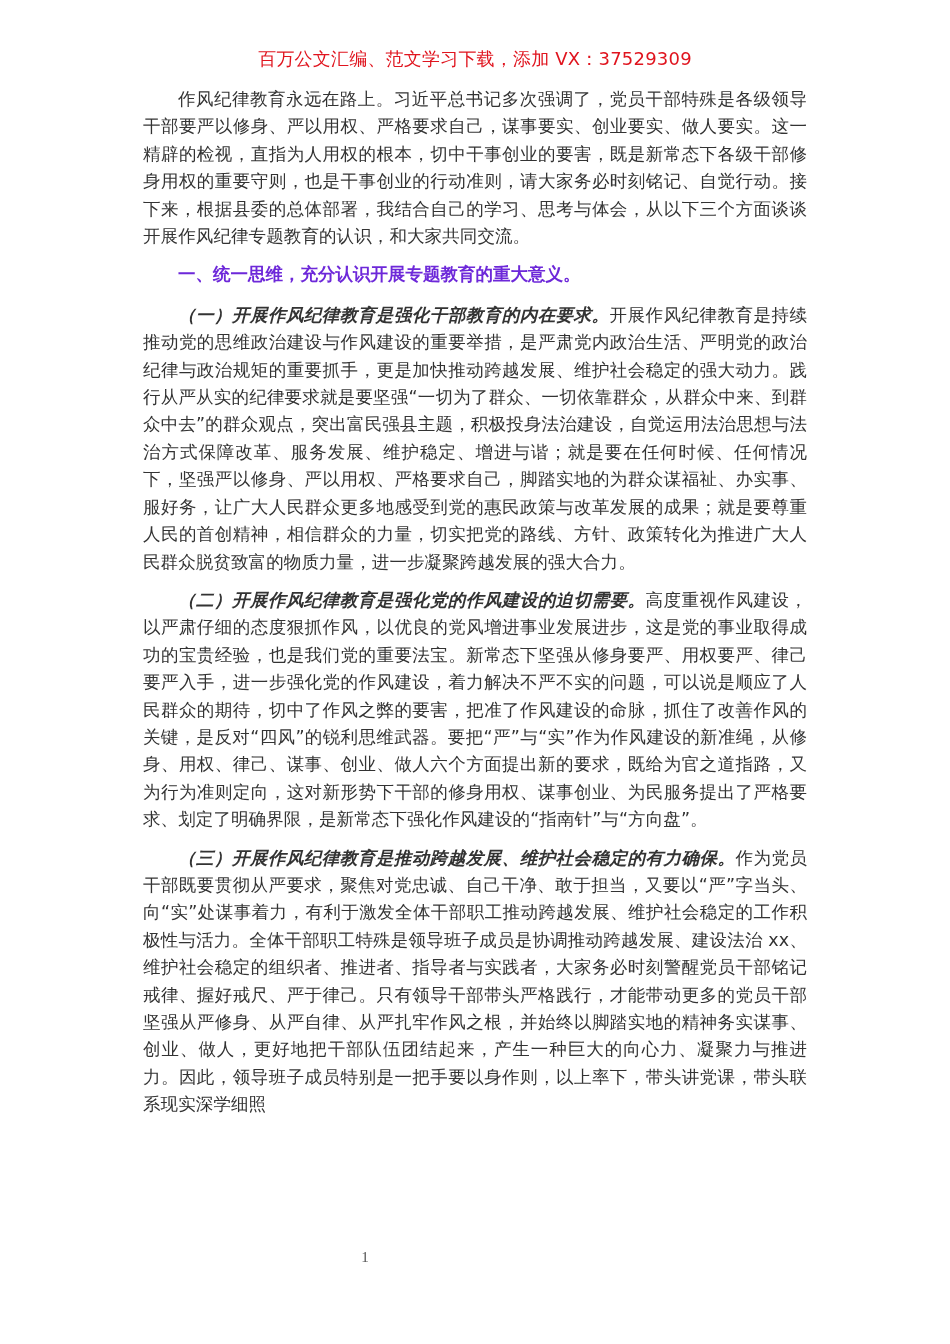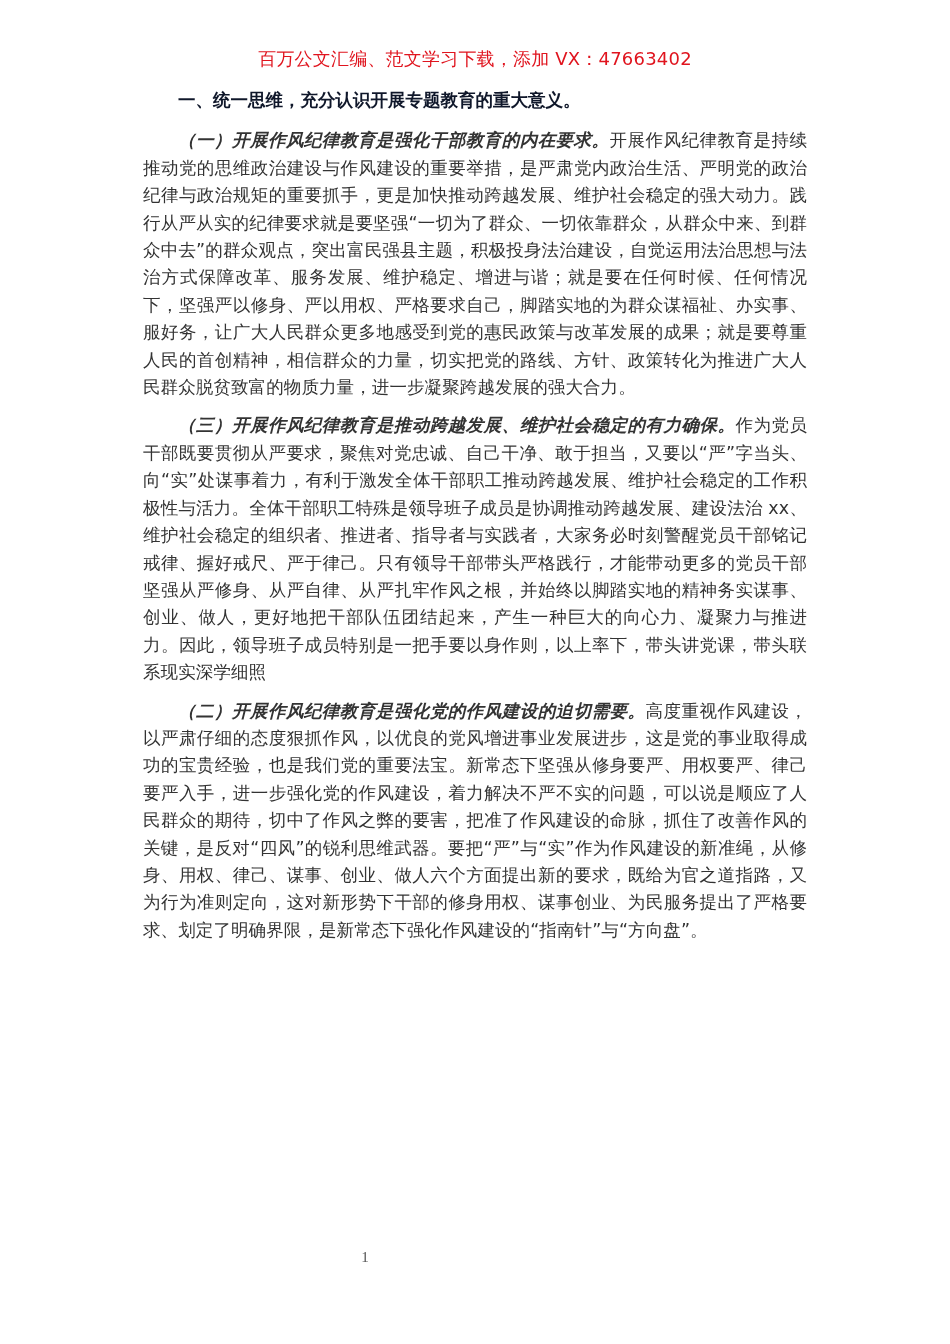--- a/index.html
+++ b/index.html
@@ -6,43 +6,44 @@
   body { width: 950px; height: 1344px; position: relative; overflow: hidden;
          font-family: "DejaVu Sans", "Liberation Sans", sans-serif; color: #333333; }
   .page { position: absolute; left: 0; top: 0; width: 950px; height: 1344px; background: #fff; }
   .banner { position: absolute; top: 46px; left: 0; width: 950px; text-align: center;
             color: #e0141e; font-size: 18px; line-height: 26px; letter-spacing: 0.2px; }
   .content { position: absolute; left: 143px; top: 86px; width: 664px; }
   .salutation { font-size: 17.5px; line-height: 26px; margin: 0 0 10px 0; }
   p.para { margin: 0 0 11px 0; font-size: 17.5px; line-height: 27.4px; text-indent: 2em;
            text-align: justify; letter-spacing: 0.1px; }
   p.heading { margin: 1px 0 13px 0; font-size: 17.5px; line-height: 27.4px; text-indent: 2em;
-              font-weight: bold; color: #0f172a; }
+              font-weight: bold; color: #6d28d9; }
   .lead { font-weight: bold; font-style: italic; }
   .page-number { position: absolute; top: 1249px; left: 0; width: 730px; text-align: center;
                  font-family: "Liberation Serif", "DejaVu Serif", serif; font-size: 15px; color: #555; }
 </style>
 </head>
 <body>
 
 <div class="page">
-  <div class="banner">百万公文汇编、范文学习下载，添加 VX：47663402</div>
+  <div class="banner">百万公文汇编、范文学习下载，添加 VX：37529309</div>
 
   <div class="content">
 
+    <p class="para">作风纪律教育永远在路上。习近平总书记多次强调了，党员干部特殊是各级领导干部要严以修身、严以用权、严格要求自己，谋事要实、创业要实、做人要实。这一精辟的检视，直指为人用权的根本，切中干事创业的要害，既是新常态下各级干部修身用权的重要守则，也是干事创业的行动准则，请大家务必时刻铭记、自觉行动。接下来，根据县委的总体部署，我结合自己的学习、思考与体会，从以下三个方面谈谈开展作风纪律专题教育的认识，和大家共同交流。</p>
 
     <p class="heading">一、统一思维，充分认识开展专题教育的重大意义。</p>
 
     <p class="para">
       <span class="lead">（一）开展作风纪律教育是强化干部教育的内在要求。</span><span>开展作风纪律教育是持续推动党的思维政治建设与作风建设的重要举措，是严肃党内政治生活、严明党的政治纪律与政治规矩的重要抓手，更是加快推动跨越发展、维护社会稳定的强大动力。践行从严从实的纪律要求就是要坚强“一切为了群众、一切依靠群众，从群众中来、到群众中去”的群众观点，突出富民强县主题，积极投身法治建设，自觉运用法治思想与法治方式保障改革、服务发展、维护稳定、增进与谐；就是要在任何时候、任何情况下，坚强严以修身、严以用权、严格要求自己，脚踏实地的为群众谋福祉、办实事、服好务，让广大人民群众更多地感受到党的惠民政策与改革发展的成果；就是要尊重人民的首创精神，相信群众的力量，切实把党的路线、方针、政策转化为推进广大人民群众脱贫致富的物质力量，进一步凝聚跨越发展的强大合力。</span>
     </p>
 
     <p class="para">
-      <span class="lead">（三）开展作风纪律教育是推动跨越发展、维护社会稳定的有力确保。</span><span>作为党员干部既要贯彻从严要求，聚焦对党忠诚、自己干净、敢于担当，又要以“严”字当头、向“实”处谋事着力，有利于激发全体干部职工推动跨越发展、维护社会稳定的工作积极性与活力。全体干部职工特殊是领导班子成员是协调推动跨越发展、建设法治 xx、维护社会稳定的组织者、推进者、指导者与实践者，大家务必时刻警醒党员干部铭记戒律、握好戒尺、严于律己。只有领导干部带头严格践行，才能带动更多的党员干部坚强从严修身、从严自律、从严扎牢作风之根，并始终以脚踏实地的精神务实谋事、创业、做人，更好地把干部队伍团结起来，产生一种巨大的向心力、凝聚力与推进力。因此，领导班子成员特别是一把手要以身作则，以上率下，带头讲党课，带头联系现实深学细照</span>
+      <span class="lead">（二）开展作风纪律教育是强化党的作风建设的迫切需要。</span><span>高度重视作风建设，以严肃仔细的态度狠抓作风，以优良的党风增进事业发展进步，这是党的事业取得成功的宝贵经验，也是我们党的重要法宝。新常态下坚强从修身要严、用权要严、律己要严入手，进一步强化党的作风建设，着力解决不严不实的问题，可以说是顺应了人民群众的期待，切中了作风之弊的要害，把准了作风建设的命脉，抓住了改善作风的关键，是反对“四风”的锐利思维武器。要把“严”与“实”作为作风建设的新准绳，从修身、用权、律己、谋事、创业、做人六个方面提出新的要求，既给为官之道指路，又为行为准则定向，这对新形势下干部的修身用权、谋事创业、为民服务提出了严格要求、划定了明确界限，是新常态下强化作风建设的“指南针”与“方向盘”。</span>
     </p>
 
     <p class="para">
-      <span class="lead">（二）开展作风纪律教育是强化党的作风建设的迫切需要。</span><span>高度重视作风建设，以严肃仔细的态度狠抓作风，以优良的党风增进事业发展进步，这是党的事业取得成功的宝贵经验，也是我们党的重要法宝。新常态下坚强从修身要严、用权要严、律己要严入手，进一步强化党的作风建设，着力解决不严不实的问题，可以说是顺应了人民群众的期待，切中了作风之弊的要害，把准了作风建设的命脉，抓住了改善作风的关键，是反对“四风”的锐利思维武器。要把“严”与“实”作为作风建设的新准绳，从修身、用权、律己、谋事、创业、做人六个方面提出新的要求，既给为官之道指路，又为行为准则定向，这对新形势下干部的修身用权、谋事创业、为民服务提出了严格要求、划定了明确界限，是新常态下强化作风建设的“指南针”与“方向盘”。</span>
+      <span class="lead">（三）开展作风纪律教育是推动跨越发展、维护社会稳定的有力确保。</span><span>作为党员干部既要贯彻从严要求，聚焦对党忠诚、自己干净、敢于担当，又要以“严”字当头、向“实”处谋事着力，有利于激发全体干部职工推动跨越发展、维护社会稳定的工作积极性与活力。全体干部职工特殊是领导班子成员是协调推动跨越发展、建设法治 xx、维护社会稳定的组织者、推进者、指导者与实践者，大家务必时刻警醒党员干部铭记戒律、握好戒尺、严于律己。只有领导干部带头严格践行，才能带动更多的党员干部坚强从严修身、从严自律、从严扎牢作风之根，并始终以脚踏实地的精神务实谋事、创业、做人，更好地把干部队伍团结起来，产生一种巨大的向心力、凝聚力与推进力。因此，领导班子成员特别是一把手要以身作则，以上率下，带头讲党课，带头联系现实深学细照</span>
     </p>
   </div>
 
   <div class="page-number">1</div>
 </div>
 
 </body></html>

